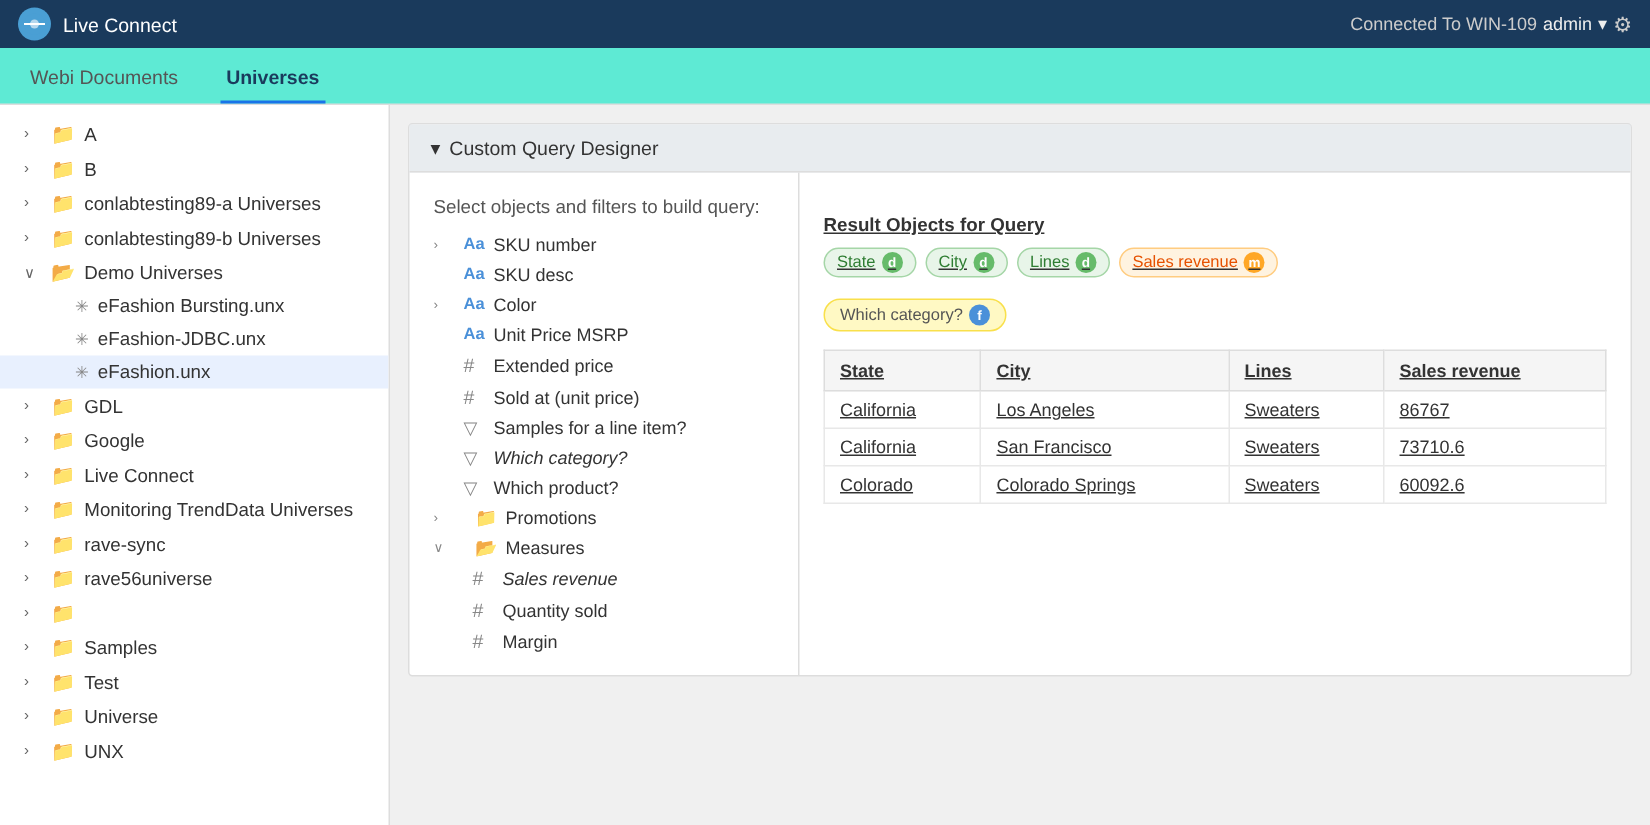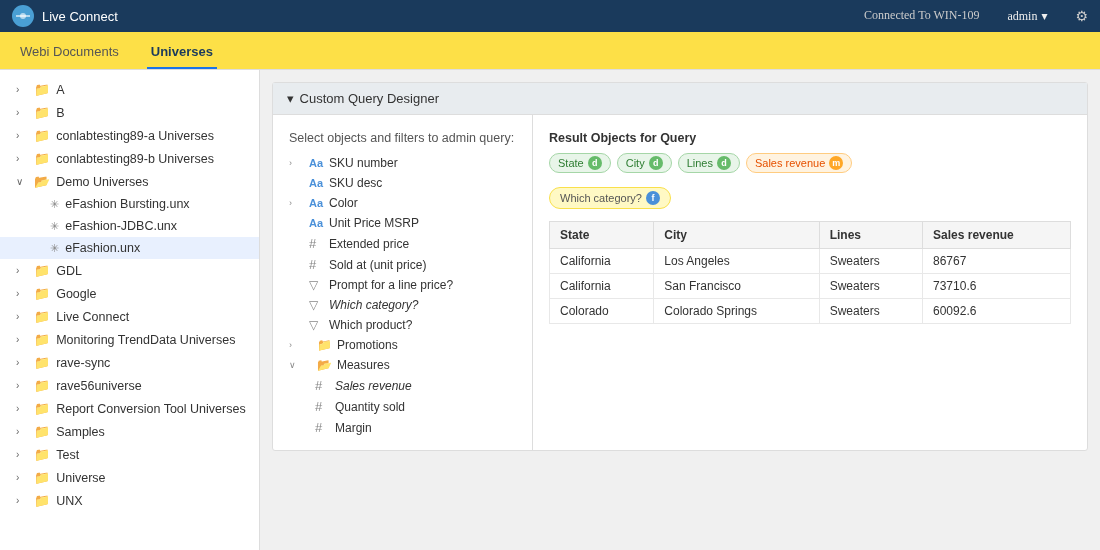--- a/index.html
+++ b/index.html
@@ -3,25 +3,25 @@
   <meta charset="utf-8">
   <style>
     * { box-sizing: border-box; margin: 0; padding: 0; }
     body { font-family: -apple-system, BlinkMacSystemFont, 'Segoe UI', Arial, sans-serif; font-size: 13px; color: #333; background: #f5f5f5; width: 1100px; height: 550px; overflow: hidden; }
 
     
     .header { background: #1a3a5c; color: white; height: 32px; display: flex; align-items: center; padding: 0 12px; justify-content: space-between; }
     .header-left { display: flex; align-items: center; gap: 8px; }
     .header-logo { width: 22px; height: 22px; background: #4a9fd4; border-radius: 50%; display: flex; align-items: center; justify-content: center; font-size: 10px; font-weight: bold; color: white; }
     .header-title { font-size: 13px; color: white; }
-    .header-right { display: flex; gap: 28px; font-size: 12px; color: #ccc; font-family: Liberation Serif, serif; }
+    .header-right { display: flex; align-items: center; gap: 4px; font-size: 12px; color: #ccc; }
     .header-right .admin { display: flex; align-items: center; gap: 4px; cursor: pointer; color: #eee; }
 
     
-    .nav-tabs { background: #fde047; border-bottom: 1px solid #ddd; height: 38px; display: flex; align-items: flex-end; padding: 0 16px; gap: 24px; }
+    .nav-tabs { background: #5eead4; border-bottom: 1px solid #ddd; height: 38px; display: flex; align-items: flex-end; padding: 0 16px; gap: 24px; }
     .nav-tab { padding: 8px 4px; font-size: 13px; color: #555; cursor: pointer; border-bottom: 2px solid transparent; }
     .nav-tab.active { color: #1a3a5c; border-bottom: 2px solid #1a73e8; font-weight: 700; }
 
     
     .main-layout { display: flex; height: calc(550px - 70px); }
 
     
     .sidebar { width: 260px; background: white; border-right: 1px solid #ddd; overflow-y: auto; padding: 8px 0; }
     .sidebar-item { display: flex; align-items: center; padding: 4px 8px 4px 16px; cursor: pointer; font-size: 12.5px; color: #333; white-space: nowrap; }
     .sidebar-item.active { background: #e8f0fe; }
@@ -42,21 +42,21 @@
     .obj-item { display: flex; align-items: center; padding: 3px 16px; font-size: 12px; color: #333; cursor: pointer; }
     .obj-item .obj-icon { width: 20px; font-size: 11px; color: #666; }
     .obj-item .aa-icon { color: #4a90d9; font-size: 11px; font-weight: bold; }
     .obj-item .hash-icon { color: #888; font-size: 13px; }
     .obj-item .filter-icon { color: #888; font-size: 12px; }
     .obj-item.italic span.label { font-style: italic; color: #333; }
     .obj-folder { display: flex; align-items: center; padding: 3px 16px; font-size: 12px; color: #333; cursor: pointer; }
     .obj-folder .folder-icon { color: #f0a030; margin: 0 5px 0 14px; }
 
     
-    .result-panel { flex: 1; padding: 16px 16px; }
+    .result-panel { flex: 1; padding: 28px 16px; text-decoration: underline; }
     .result-objects-label { font-size: 12.5px; font-weight: 600; color: #333; margin-bottom: 8px; }
     .result-badges { display: flex; gap: 6px; flex-wrap: wrap; margin-bottom: 14px; }
     .badge { display: flex; align-items: center; gap: 4px; padding: 2px 8px; border-radius: 12px; font-size: 11px; border: 1px solid; }
     .badge-d { background: #e8f5e9; border-color: #a5d6a7; color: #2e7d32; }
     .badge-m { background: #fff3e0; border-color: #ffcc80; color: #e65100; }
     .badge-circle { width: 14px; height: 14px; border-radius: 50%; display: flex; align-items: center; justify-content: center; font-size: 9px; font-weight: bold; color: white; }
     .badge-circle.d { background: #66bb6a; }
     .badge-circle.m { background: #ffa726; }
     .selected-filters-label { font-size: 12.5px; font-weight: 600; color: #333; margin-bottom: 8px; }
     .filter-badge { display: inline-flex; align-items: center; gap: 4px; padding: 3px 10px; border-radius: 12px; font-size: 11px; background: #fff9c4; border: 1px solid #f9e04b; color: #555; margin-bottom: 12px; }
@@ -171,21 +171,20 @@
       <span>rave-sync</span>
     </div>
     <div class="sidebar-item">
       <span class="chevron">›</span>
       <span class="folder-icon">📁</span>
       <span>rave56universe</span>
     </div>
     <div class="sidebar-item">
       <span class="chevron">›</span>
       <span class="folder-icon">📁</span>
-      <span>Report Conversion Tool Universes</span>
     </div>
     <div class="sidebar-item">
       <span class="chevron">›</span>
       <span class="folder-icon">📁</span>
       <span>Samples</span>
     </div>
     <div class="sidebar-item">
       <span class="chevron">›</span>
       <span class="folder-icon">📁</span>
       <span>Test</span>
@@ -204,21 +203,21 @@
 
   <div class="content">
     <div class="query-designer">
       <div class="query-designer-header">
         <span>▾</span>
         <span>Custom Query Designer</span>
       </div>
       <div class="query-designer-body">
 
         <div class="objects-panel">
-          <div class="objects-panel-title">Select objects and filters to admin query:</div>
+          <div class="objects-panel-title">Select objects and filters to build query:</div>
 
           <div class="obj-item">
             <span class="obj-icon" style="color:#888;font-size:9px;">›</span>
             <span class="obj-icon aa-icon">Aa</span>
             <span>SKU number</span>
           </div>
           <div class="obj-item">
             <span class="obj-icon"></span>
             <span class="obj-icon aa-icon">Aa</span>
             <span>SKU desc</span>
@@ -239,21 +238,21 @@
             <span>Extended price</span>
           </div>
           <div class="obj-item">
             <span class="obj-icon"></span>
             <span class="obj-icon hash-icon">#</span>
             <span>Sold at (unit price)</span>
           </div>
           <div class="obj-item">
             <span class="obj-icon"></span>
             <span class="obj-icon filter-icon">▽</span>
-            <span>Prompt for a line price?</span>
+            <span>Samples for a line item?</span>
           </div>
           <div class="obj-item italic">
             <span class="obj-icon"></span>
             <span class="obj-icon filter-icon">▽</span>
             <span class="label" style="font-style:italic;">Which category?</span>
           </div>
           <div class="obj-item">
             <span class="obj-icon"></span>
             <span class="obj-icon filter-icon">▽</span>
             <span>Which product?</span>

